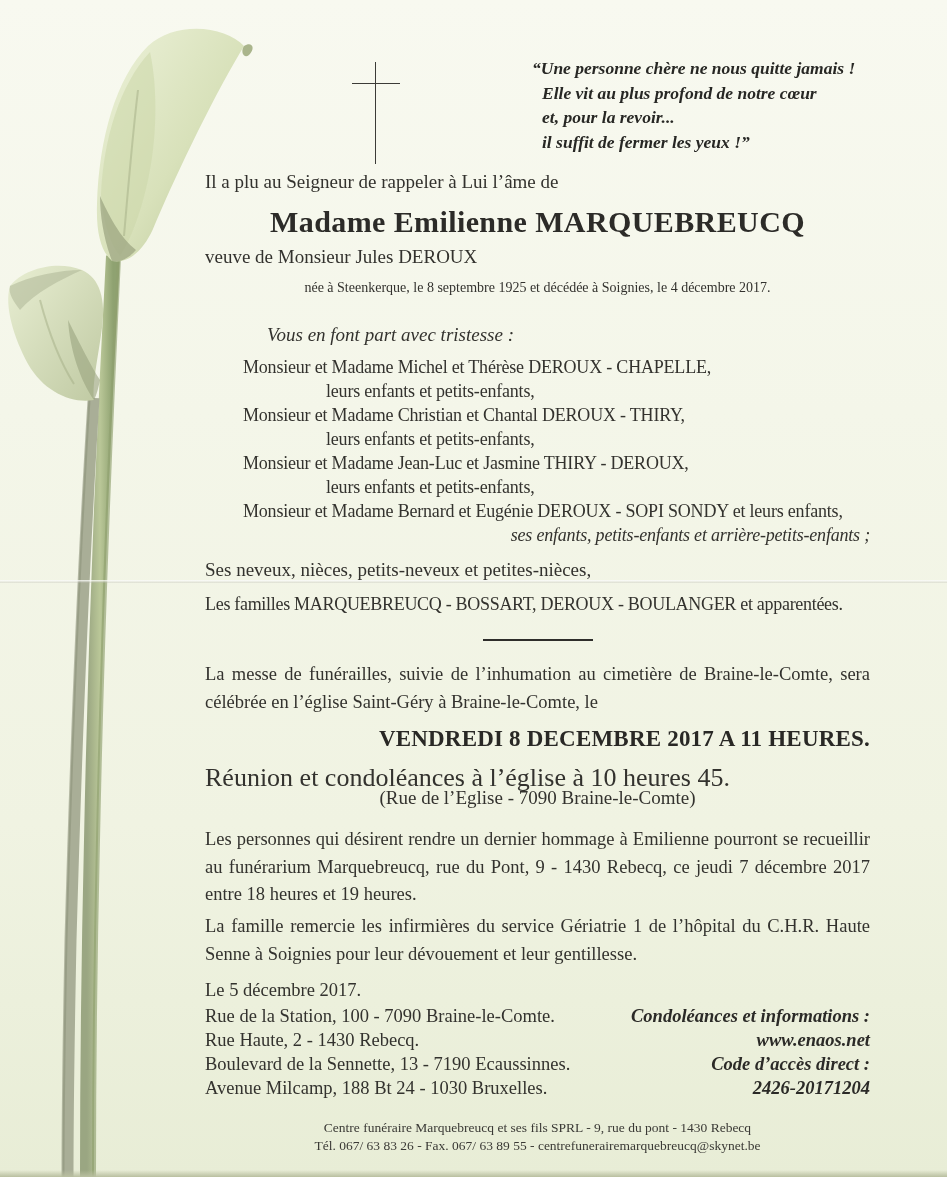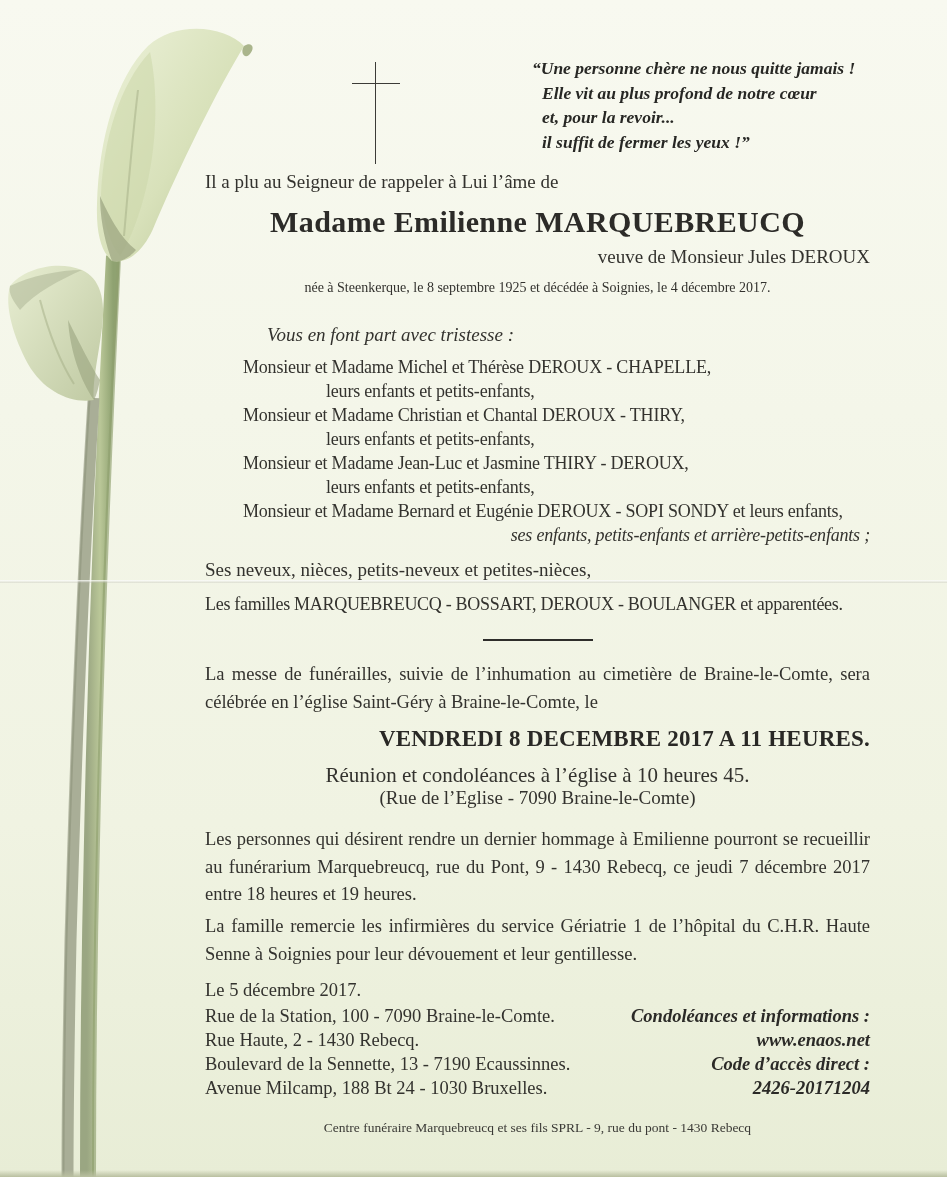--- a/index.html
+++ b/index.html
@@ -14,34 +14,34 @@
   .quote { left:532px; top:56px; font-style:italic; font-weight:bold;
            font-size:17.5px; line-height:24.5px; color:#272724; }
   .quote .q2 { padding-left:10px; }
   
   .cross-v { left:375px; top:62px; width:1.4px; height:102px; background:#3c3b37; }
   .cross-h { left:352px; top:83px; width:48px; height:1.4px; background:#3c3b37; }
   
   .col { left:205px; width:665px;font-family:Liberation Serif, serif; }
   .intro   { top:171px; font-size:19px; }
   .name    { top:205px; text-align:center; font-weight:bold; font-size:30px; letter-spacing:.4px; color:#2c2b28; }
-  .veuve   { top:246px; text-align:right; font-size:19px; }
+  .veuve   { top:246px; text-align:left; font-size:19px; }
   .life    { top:280px; text-align:center; font-size:14px; }
   .sadhead { top:324px; padding-left:62px; font-style:italic; font-size:19px; }
   .family  { top:355px; font-size:18px; letter-spacing:-.2px; white-space:nowrap; }
   .family div { height:24px; line-height:24px;margin-left:38px; }
   .family .indent { padding-left:83px; }
   .family .right-it { text-align:right; font-style:italic; }
   .relatives { top:559px; font-size:19px; }
   .families  { top:594px; font-size:18px; letter-spacing:-.3px; white-space:nowrap; }
   .divider { top:639px; left:483px; width:110px; height:2px; background:#2e2d2a; }
   .para { text-align:justify; font-size:18.5px; line-height:27.5px; }
   .messe    { top:661px; }
   .datetime { top:726px; text-align:right; font-weight:bold; font-size:23px; letter-spacing:.2px; color:#292825; }
-  .meeting  { top:763px; text-align:center; font-size:21px; }
+  .meeting  { top:763px; font-size:26px; }
   .egladdr  { top:787px; text-align:center; font-size:19px; }
   .visit    { top:826px; }
   .thanks   { top:913px; }
   .dateline { top:980px; font-size:18.5px; }
   .addr-row { font-size:18.5px; height:24px; line-height:24px; display:flex; justify-content:space-between; }
   .addr-row .right { font-weight:bold; font-style:italic; color:#2b2a27; }
   .r1 { top:1004px; } .r2 { top:1028px; } .r3 { top:1052px; } .r4 { top:1076px; }
   .footer { text-align:center; font-size:13.5px; color:#3a3935; }
   .f1 { top:1120px; } .f2 { top:1138px; }
   
@@ -146,16 +146,17 @@
   <div class="abs col addr-row r3">
     <span>Boulevard de la Sennette, 13 - 7190 Ecaussinnes.</span>
     <span class="right">Code d’accès direct :</span>
   </div>
   <div class="abs col addr-row r4">
     <span>Avenue Milcamp, 188 Bt 24 - 1030 Bruxelles.</span>
     <span class="right">2426-20171204</span>
   </div>
 
   <div class="abs col footer f1">Centre funéraire Marquebreucq et ses fils SPRL - 9, rue du pont - 1430 Rebecq</div>
+  <div class="abs col footer f2">Tél. 067/ 63 83 26 - Fax. 067/ 63 89 55 - centrefunerairemarquebreucq@skynet.be</div>
 
   <div class="abs crease"></div>
   <div class="abs bottom-edge"></div>
 </div>
 
 </body></html>

